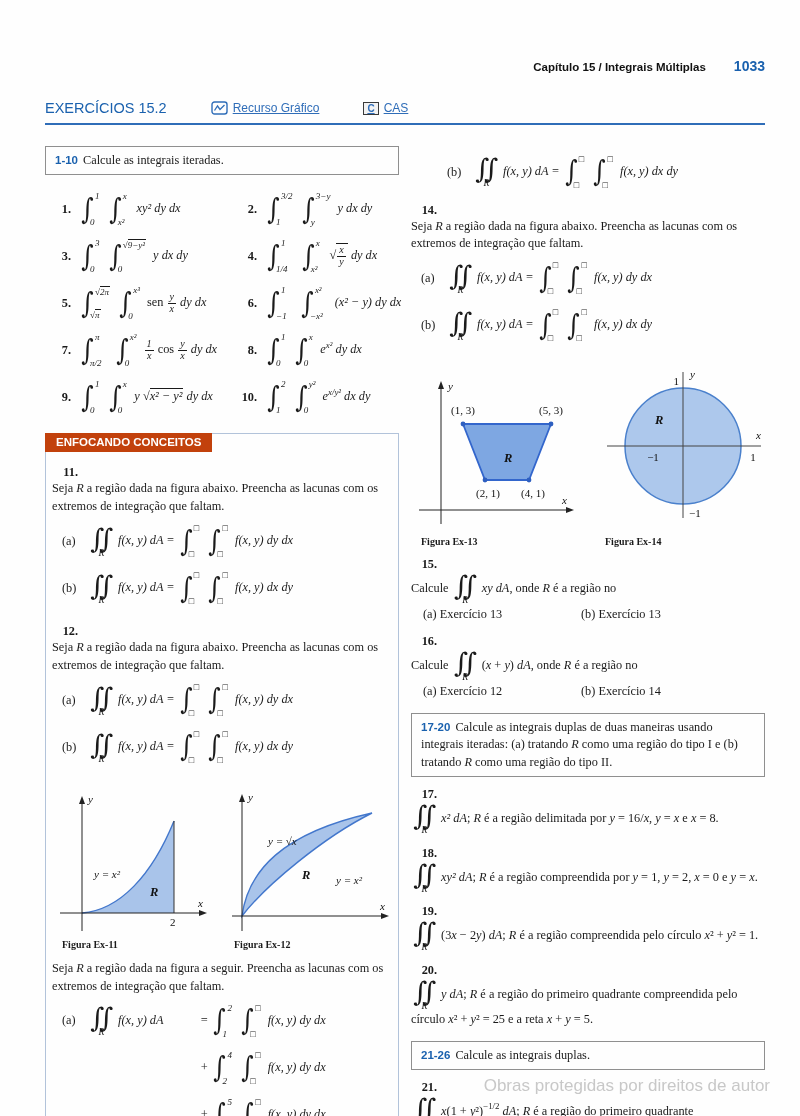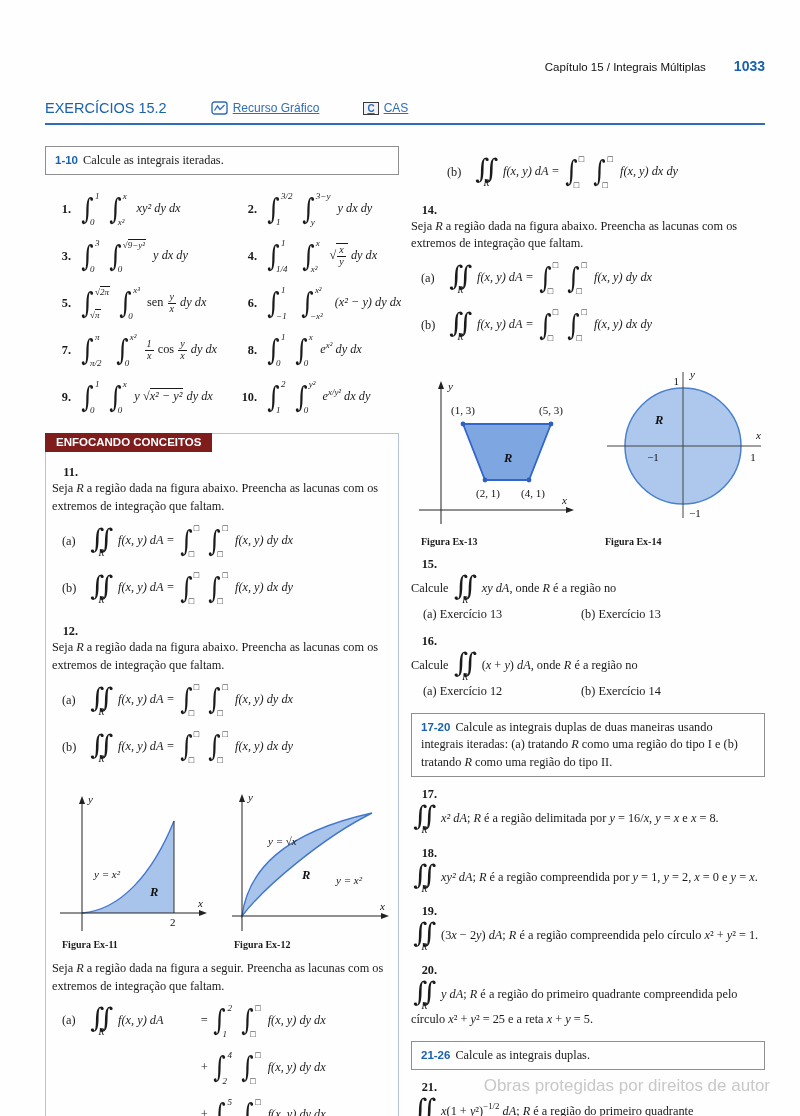--- a/index.html
+++ b/index.html
@@ -1,21 +1,21 @@
 <!DOCTYPE html>
 <html><head>
 <meta charset="utf-8">
 <style>
   html,body{margin:0;padding:0;background:#ffffff;}
   .page{position:relative;width:800px;height:1116px;background:#fefefe;overflow:hidden;
         font-family:"Liberation Serif",serif;color:#1a1a1a;}
   
   .running{position:absolute;top:58px;left:45px;right:35px;display:flex;justify-content:flex-end;
            align-items:baseline;gap:28px;}
-  .rh-title{font-family:"Liberation Sans",sans-serif;font-weight:normal;font-size:11.5px;color:#111;margin-left:8px;}
+  .rh-title{font-family:"Liberation Sans",sans-serif;font-weight:bold;font-size:11.5px;color:#111;margin-left:8px;}
   .rh-num{font-family:"Liberation Sans",sans-serif;font-weight:bold;font-size:14px;color:#1a61ae;}
   
   .sechead{position:absolute;top:100px;left:45px;right:35px;display:flex;align-items:center;
            border-bottom:2.5px solid #2f6db8;padding-bottom:7px;}
   .sec-title{font-family:"Liberation Sans",sans-serif;font-weight:normal;font-size:14.5px;color:#1a61ae;}
   .legend{display:inline-flex;align-items:center;gap:5px;margin-left:44px;
           font-family:"Liberation Sans",sans-serif;font-size:12px;color:#2f6db8;text-decoration:underline;}
   .gicon{display:inline-block;}
   .cicon{display:inline-block;border:1.5px solid #3a3a3a;font-weight:bold;font-size:10px;
          line-height:11px;padding:0 3px;color:#2f6db8;background:#f2f2f2;}
@@ -49,21 +49,21 @@
   .frac{display:inline-flex;flex-direction:column;align-items:center;vertical-align:middle;
         line-height:1.05;font-size:.82em;margin:0 1px;}
   .fn{display:block;padding:0 2px;border-bottom:1px solid currentColor;}
   .fd{display:block;padding:0 2px;}
   .sqrt{white-space:nowrap;}
   .rad{font-style:normal;}
   .ovl{border-top:1px solid currentColor;display:inline-block;padding:1px 1px 0 0;line-height:1.1;}
   sup{font-size:.72em;}
   
   .concepts{border:1px solid #b2c3da;margin-top:14px;padding:0 7px 10px 6px;}
-  .chip{display:inline-block;position:relative;left:-7px;top:-1px;background:#7f1d1d;color:#fff;
+  .chip{display:inline-block;position:relative;left:-7px;top:-1px;background:#c2410c;color:#fff;
         font-family:"Liberation Sans",sans-serif;font-weight:bold;font-size:11.5px;
         padding:3px 11px 4px;margin-bottom:2px;}
   
   .ex{display:flex;margin-top:10px;flex-direction:column;}
   .ebody{flex:1;line-height:1.42;}
   .etext{margin-bottom:2px;}
   .eqrow{display:flex;align-items:center;margin:5px 0 5px 10px;min-height:42px;}
   .plab{width:26px;flex:none;font-style:normal;}
   .eq13head{display:inline-block;width:112px;}
   .eq13cont{margin-left:138px;}

